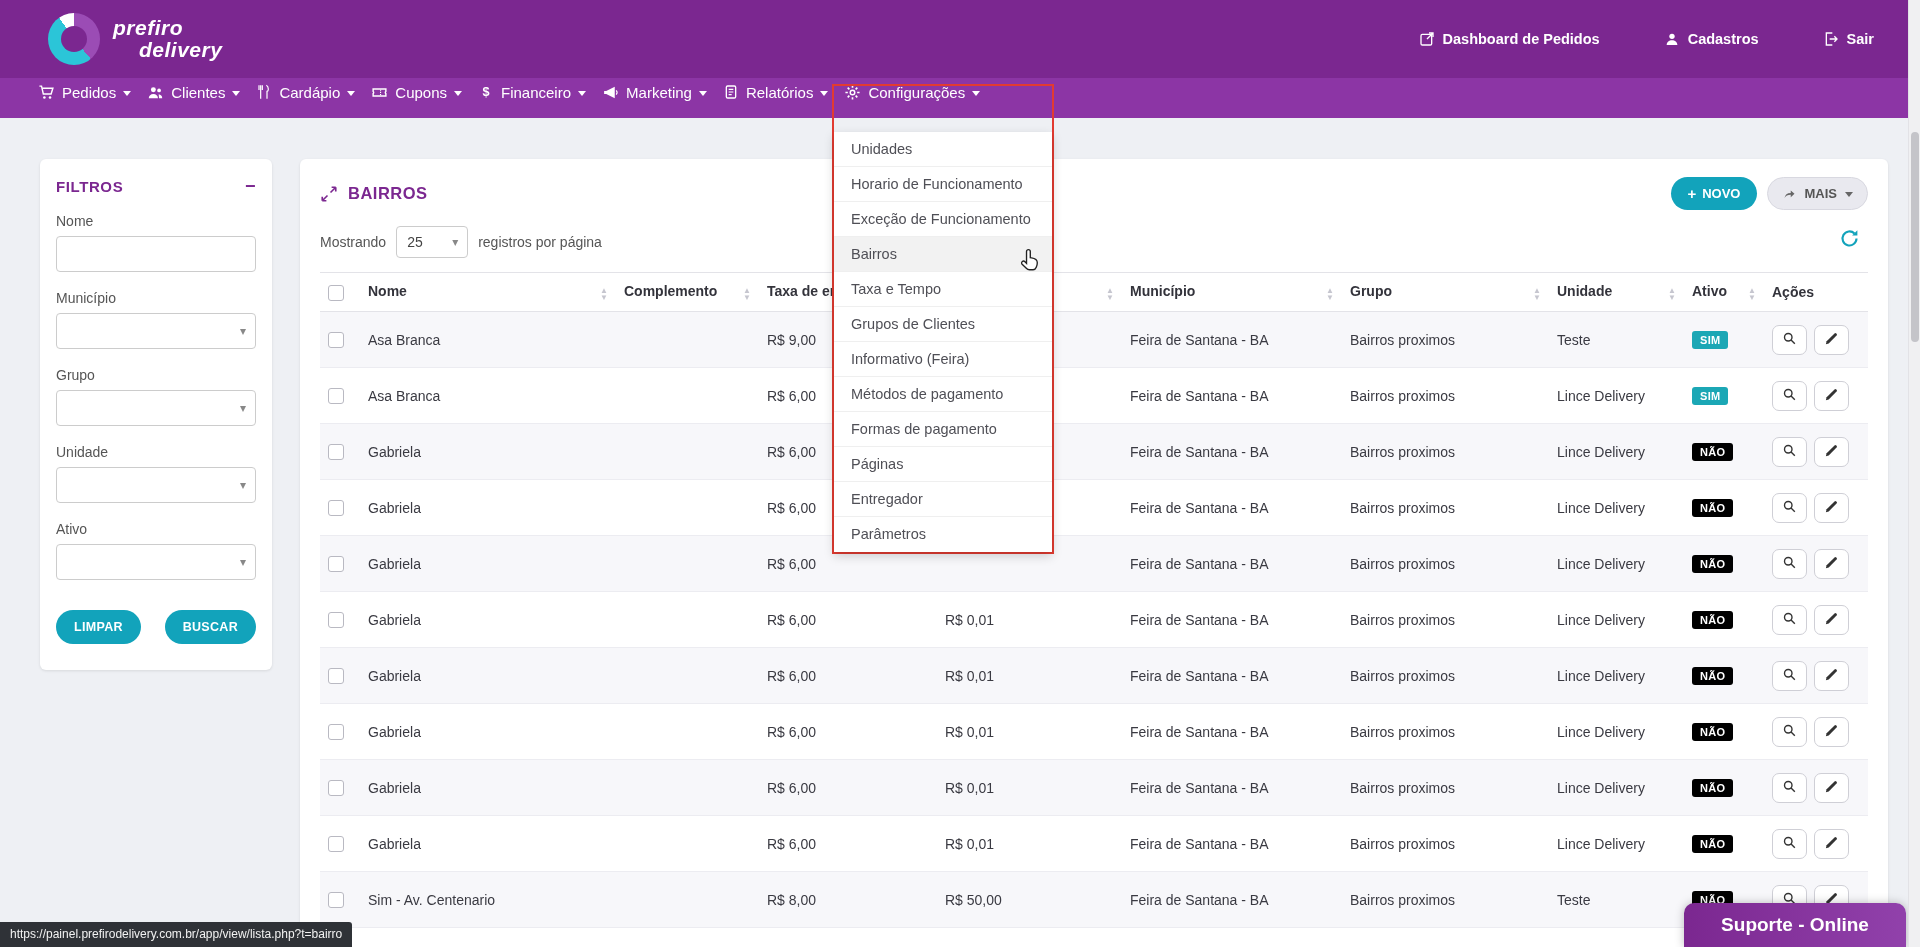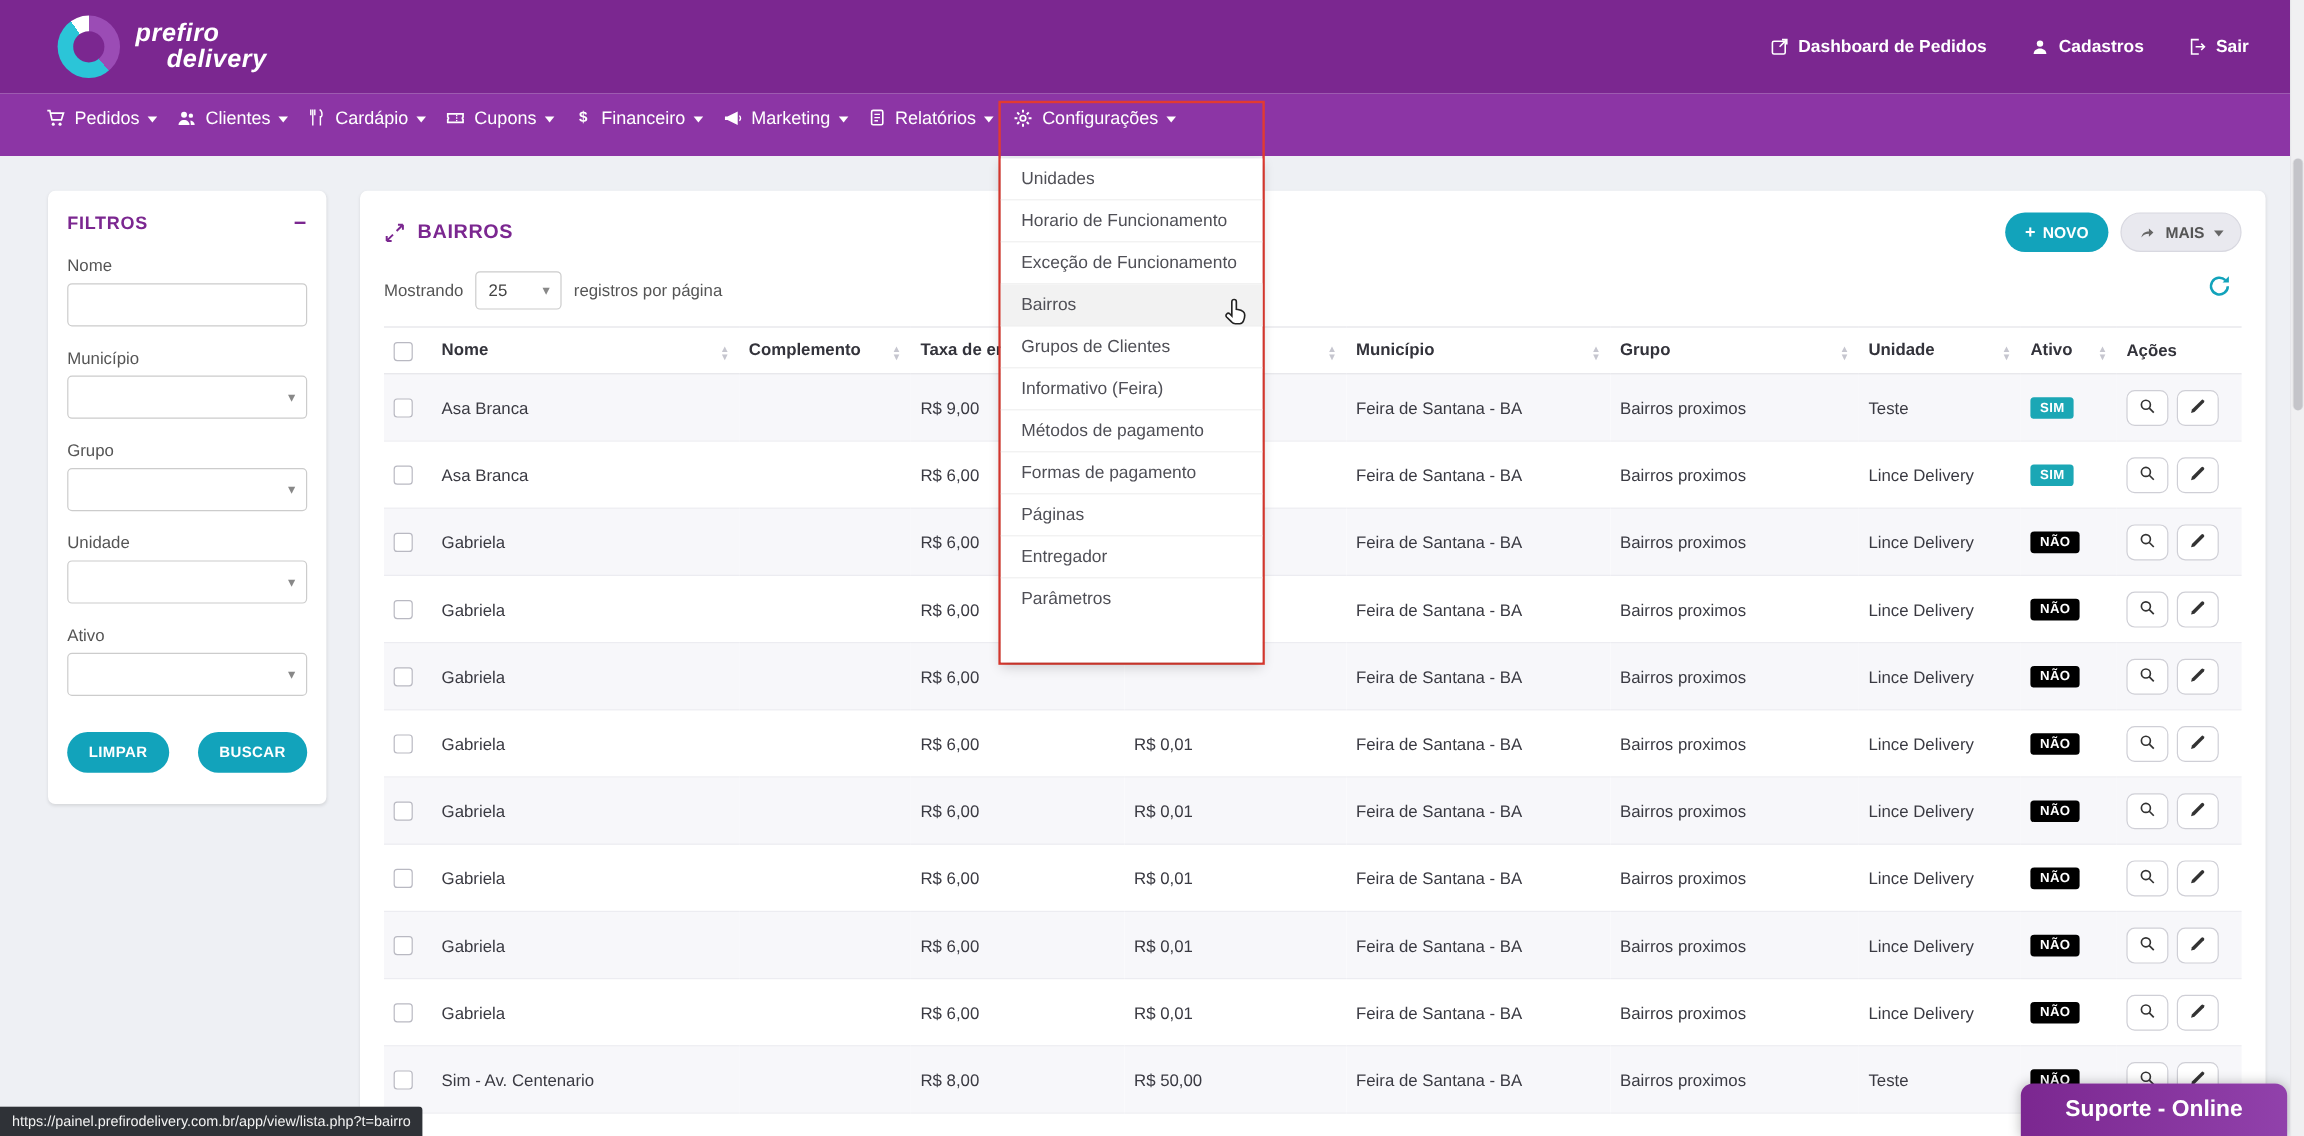--- a/index.html
+++ b/index.html
@@ -12,26 +12,26 @@
   }
 
   
   .topbar { height:78px; background:#7b2790; display:flex; align-items:center; padding:0 46px 0 48px; }
   .logo-wrap { display:flex; align-items:center; gap:13px; cursor:pointer; }
   .logo-circle { width:52px; height:52px; border-radius:50%; position:relative;
     background:conic-gradient(from 210deg,#2bc5d8 0 115deg,#ffffff 115deg 150deg,#9b4cb5 150deg 290deg,#2bc5d8 290deg 360deg); }
   .logo-circle::after { content:""; position:absolute; inset:13px; border-radius:50%; background:#7b2790; }
   .brand { color:#fff; font-style:italic; font-weight:bold; font-size:21px; line-height:1.05; letter-spacing:.5px; }
   .brand .l2 { display:block; margin-left:26px; }
-  .top-links { margin-left:auto; display:flex; gap:36px; align-items:center; }
+  .top-links { margin-left:auto; display:flex; gap:64px; align-items:center; }
   .top-link { display:flex; align-items:center; gap:8px; color:#fff; font-size:14.5px; font-weight:bold; cursor:pointer; }
   .top-link svg { display:block; }
 
   
-  .nav { height:52px; background:#8c35a5; display:flex; align-items:center; gap:8px; padding:0 0 12px 34px; position:relative; }
+  .nav { height:40px; background:#8c35a5; display:flex; align-items:center; gap:8px; padding:0 0 12px 34px; position:relative; }
   .nav-item { display:flex; align-items:center; gap:7px; color:#fff; font-size:15px; cursor:pointer; padding:0 4px; white-space:nowrap; }
   .nav-ic svg { display:block; }
   .caret { width:0; height:0; border-left:4.5px solid transparent; border-right:4.5px solid transparent; border-top:5px solid #fff; margin-top:2px; }
   .caret.gray { border-top-color:#666; }
 
   
   .sidebar { position:absolute; left:40px; top:159px; width:232px; background:#fff; border-radius:6px;
     box-shadow:0 1px 3px rgba(0,0,0,.1); padding:18px 16px 26px; }
   .f-title { color:#7b2790; font-weight:bold; font-size:15px; letter-spacing:.6px; display:flex; justify-content:space-between; align-items:center; }
   .f-collapse { color:#7b2790; font-size:18px; font-weight:bold; cursor:pointer; line-height:1; }
@@ -581,20 +581,21 @@
       </tbody>
   </table>
 </div>
 
 <div class="dd-box">
   <div class="dd-menu" id="dd-menu">
       <div class="dd-item">Unidades</div>
       <div class="dd-item">Horario de Funcionamento</div>
       <div class="dd-item">Exceção de Funcionamento</div>
       <div class="dd-item hover">Bairros</div>
+      <div class="dd-item">Taxa e Tempo</div>
       <div class="dd-item">Grupos de Clientes</div>
       <div class="dd-item">Informativo (Feira)</div>
       <div class="dd-item">Métodos de pagamento</div>
       <div class="dd-item">Formas de pagamento</div>
       <div class="dd-item">Páginas</div>
       <div class="dd-item">Entregador</div>
       <div class="dd-item">Parâmetros</div>
     </div>
   <span class="cursor-hand">
     <svg width="21" height="23" viewBox="0 0 20 22">

